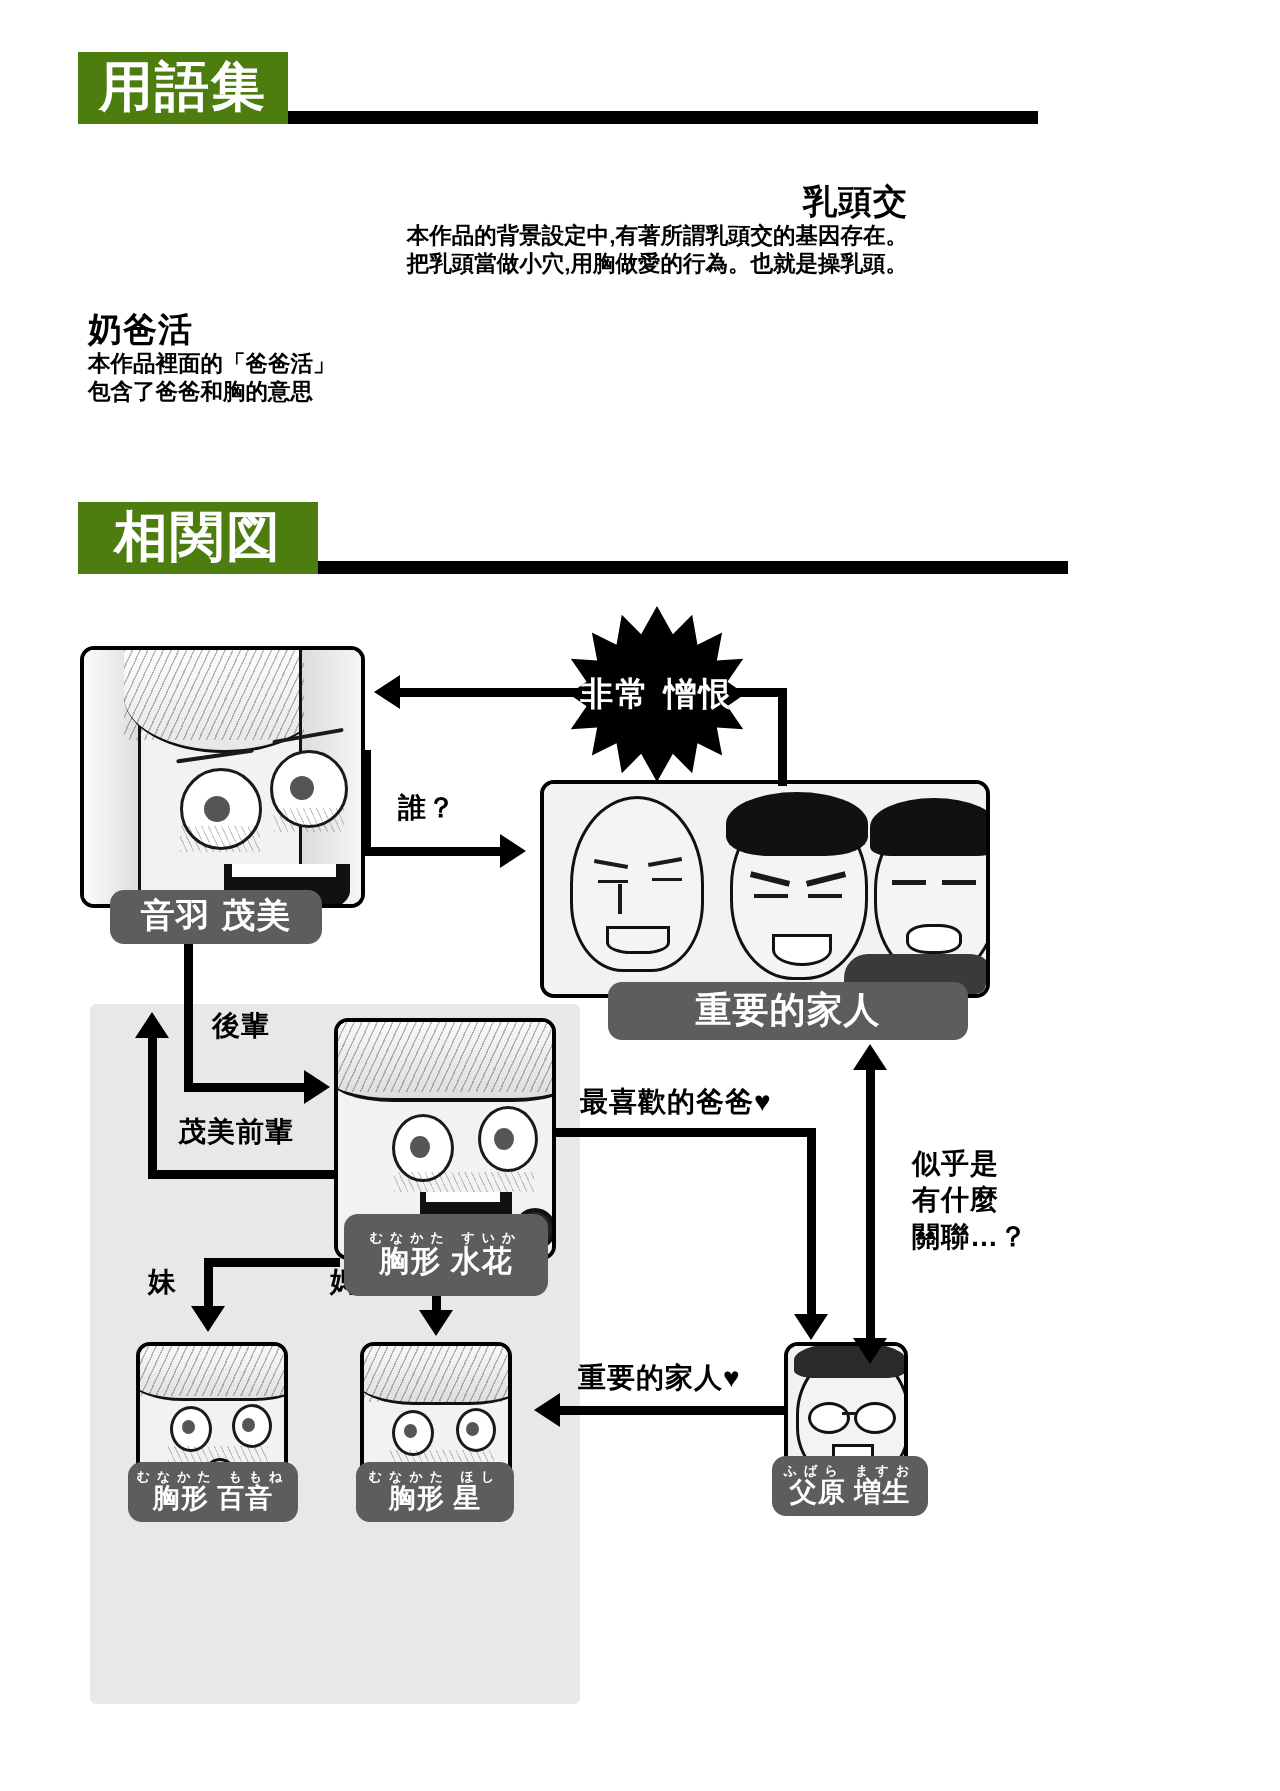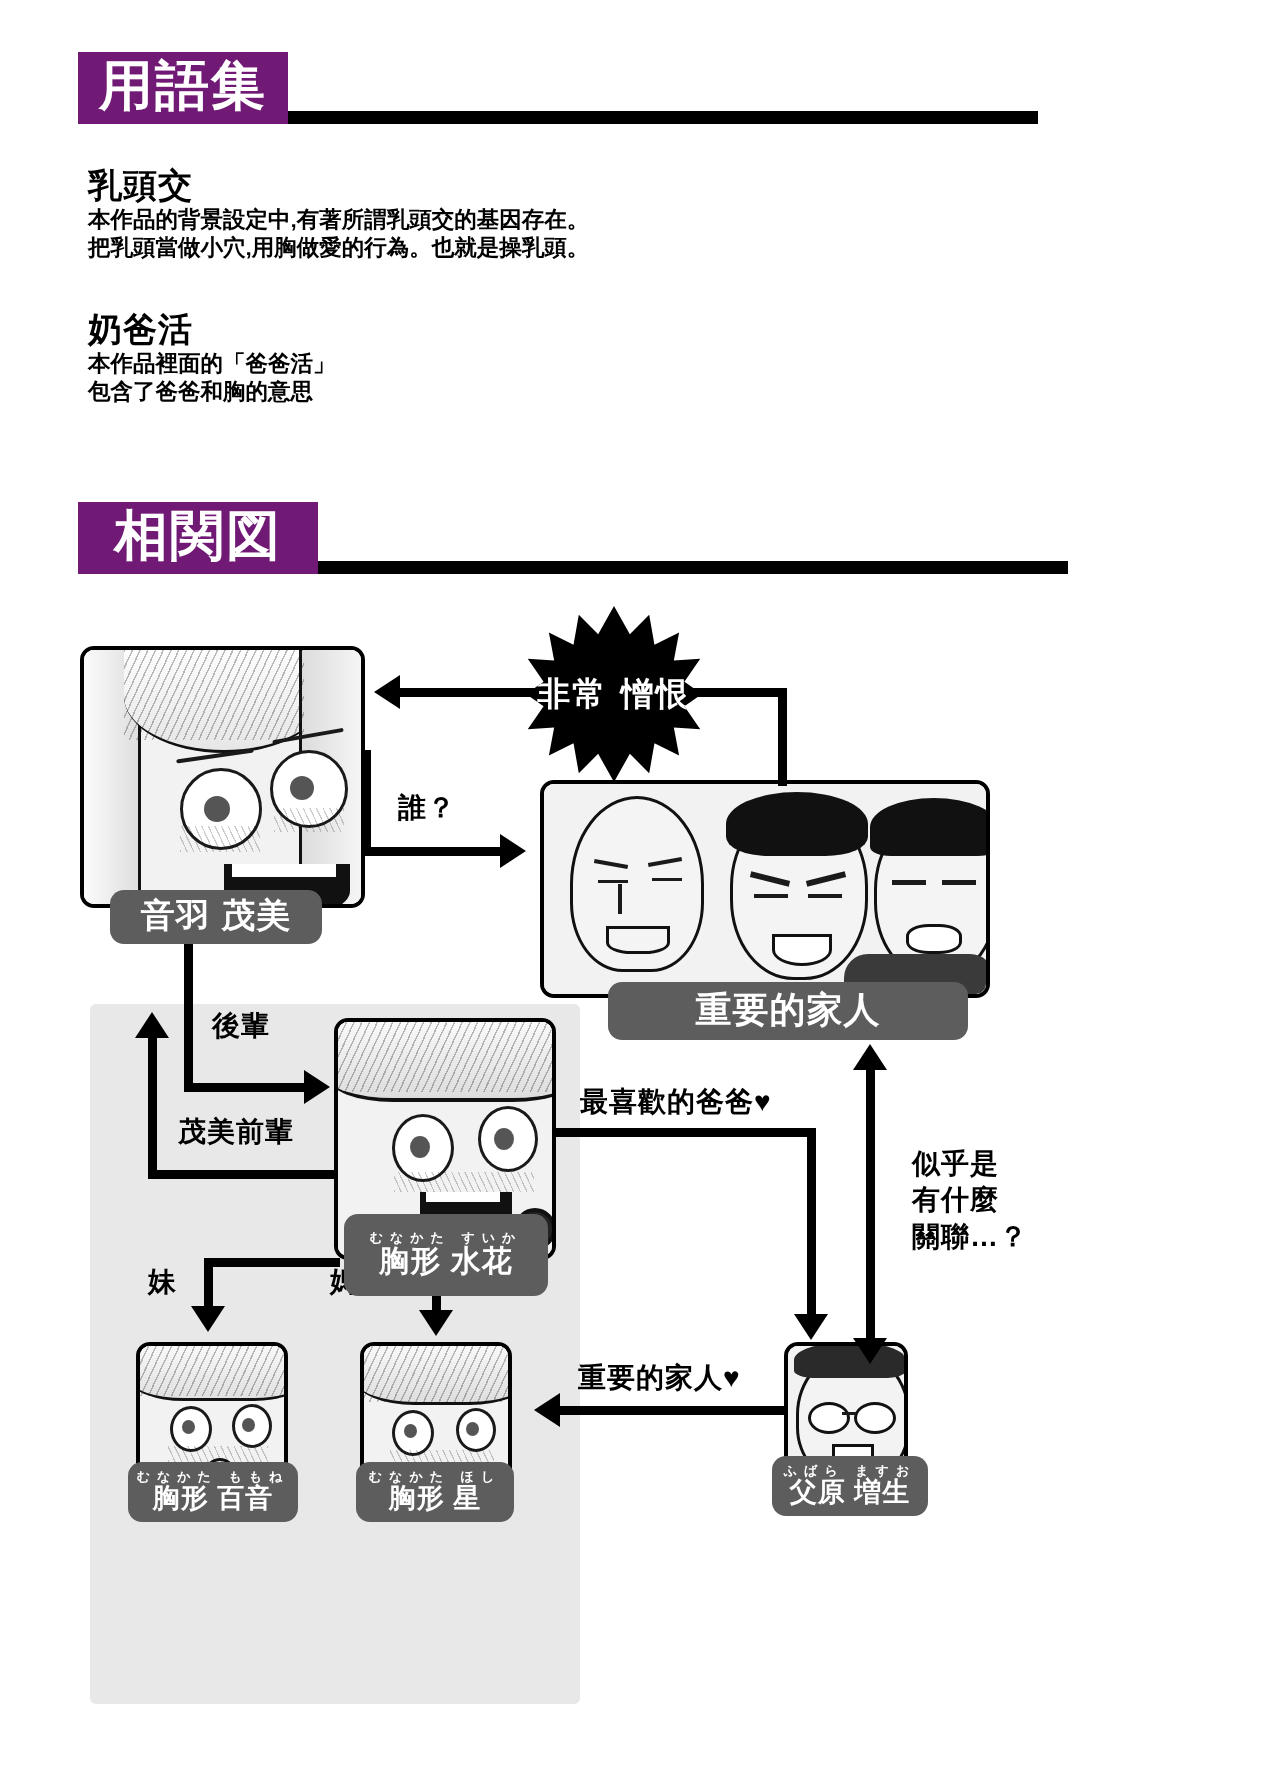--- a/index.html
+++ b/index.html
@@ -5,22 +5,22 @@
   html,body{margin:0;padding:0;background:#ffffff;}
   body{
     width:1280px;height:1791px;position:relative;overflow:hidden;
     font-family:"Liberation Sans","DejaVu Sans",sans-serif;
     color:#000;
   }
 
   
   .sec-head{position:absolute;left:78px;display:flex;align-items:flex-end;}
   .sec-head .tag{
-    background:#701a75;color:#fff;font-weight:bold;
-    font-family:Liberation Serif, serif;
+    background:#4d7c0f;color:#fff;font-weight:bold;
+    font-family:Liberation Sans, sans-serif;
     letter-spacing:2px;line-height:1;
     display:flex;align-items:center;justify-content:center;
     box-sizing:border-box;
   }
   .sec-head .rule{background:#000;}
 
   #glossary-head{top:52px;}
   #glossary-head .tag{width:210px;height:72px;font-size:54px;padding-bottom:4px;}
   #glossary-head .rule{width:750px;height:13px;margin-bottom:0px;}
 
@@ -32,21 +32,21 @@
   .entry{position:absolute;left:88px;width:820px;}
   .entry .term{
     font-family:"DejaVu Serif","Liberation Serif",serif;
     font-size:34px;font-weight:bold;line-height:1.05;margin:0 0 2px 0;
     letter-spacing:1px;
   }
   .entry .desc{
     font-family:"Liberation Sans","DejaVu Sans",sans-serif;
     font-size:22.5px;font-weight:bold;line-height:1.28;letter-spacing:0px;
   }
-  #entry-0{top:168px;}
+  #entry-0{top:184px;text-align:right;}
   #entry-1{top:312px;}
 
   
   #diagram{position:absolute;left:0;top:600px;width:1280px;height:1191px;}
 
   .gray-panel{
     position:absolute;background:#e8e8e8;border-radius:6px;
   }
 
   
@@ -292,21 +292,21 @@
   </div>
   <div class="plate" style="left:772px;top:856px;width:156px;height:60px;">
     <div class="furi">ふばら ますお</div>
     <div class="nm" style="font-size:27px;">父原 増生</div>
   </div>
 
   <div class="ln v" style="left:778px;top:88px;height:98px;"></div>
   <div class="ln h" style="left:400px;top:88px;width:382px;"></div>
   <div class="ah left" style="left:374px;top:75px;"></div>
 
-  <div id="burst" style="left:526px;top:6px;">
+  <div id="burst" style="left:569px;top:6px;">
     <div class="btxt">非常
 憎恨</div>
   </div>
 
   <div class="ln v" style="left:362px;top:150px;height:106px;"></div>
   <div class="ln h" style="left:362px;top:247px;width:140px;"></div>
   <div class="ah right" style="left:500px;top:234px;"></div>
   <div class="cap" style="left:398px;top:192px;">誰？</div>
 
   <div class="ln v" style="left:184px;top:344px;height:148px;"></div>

